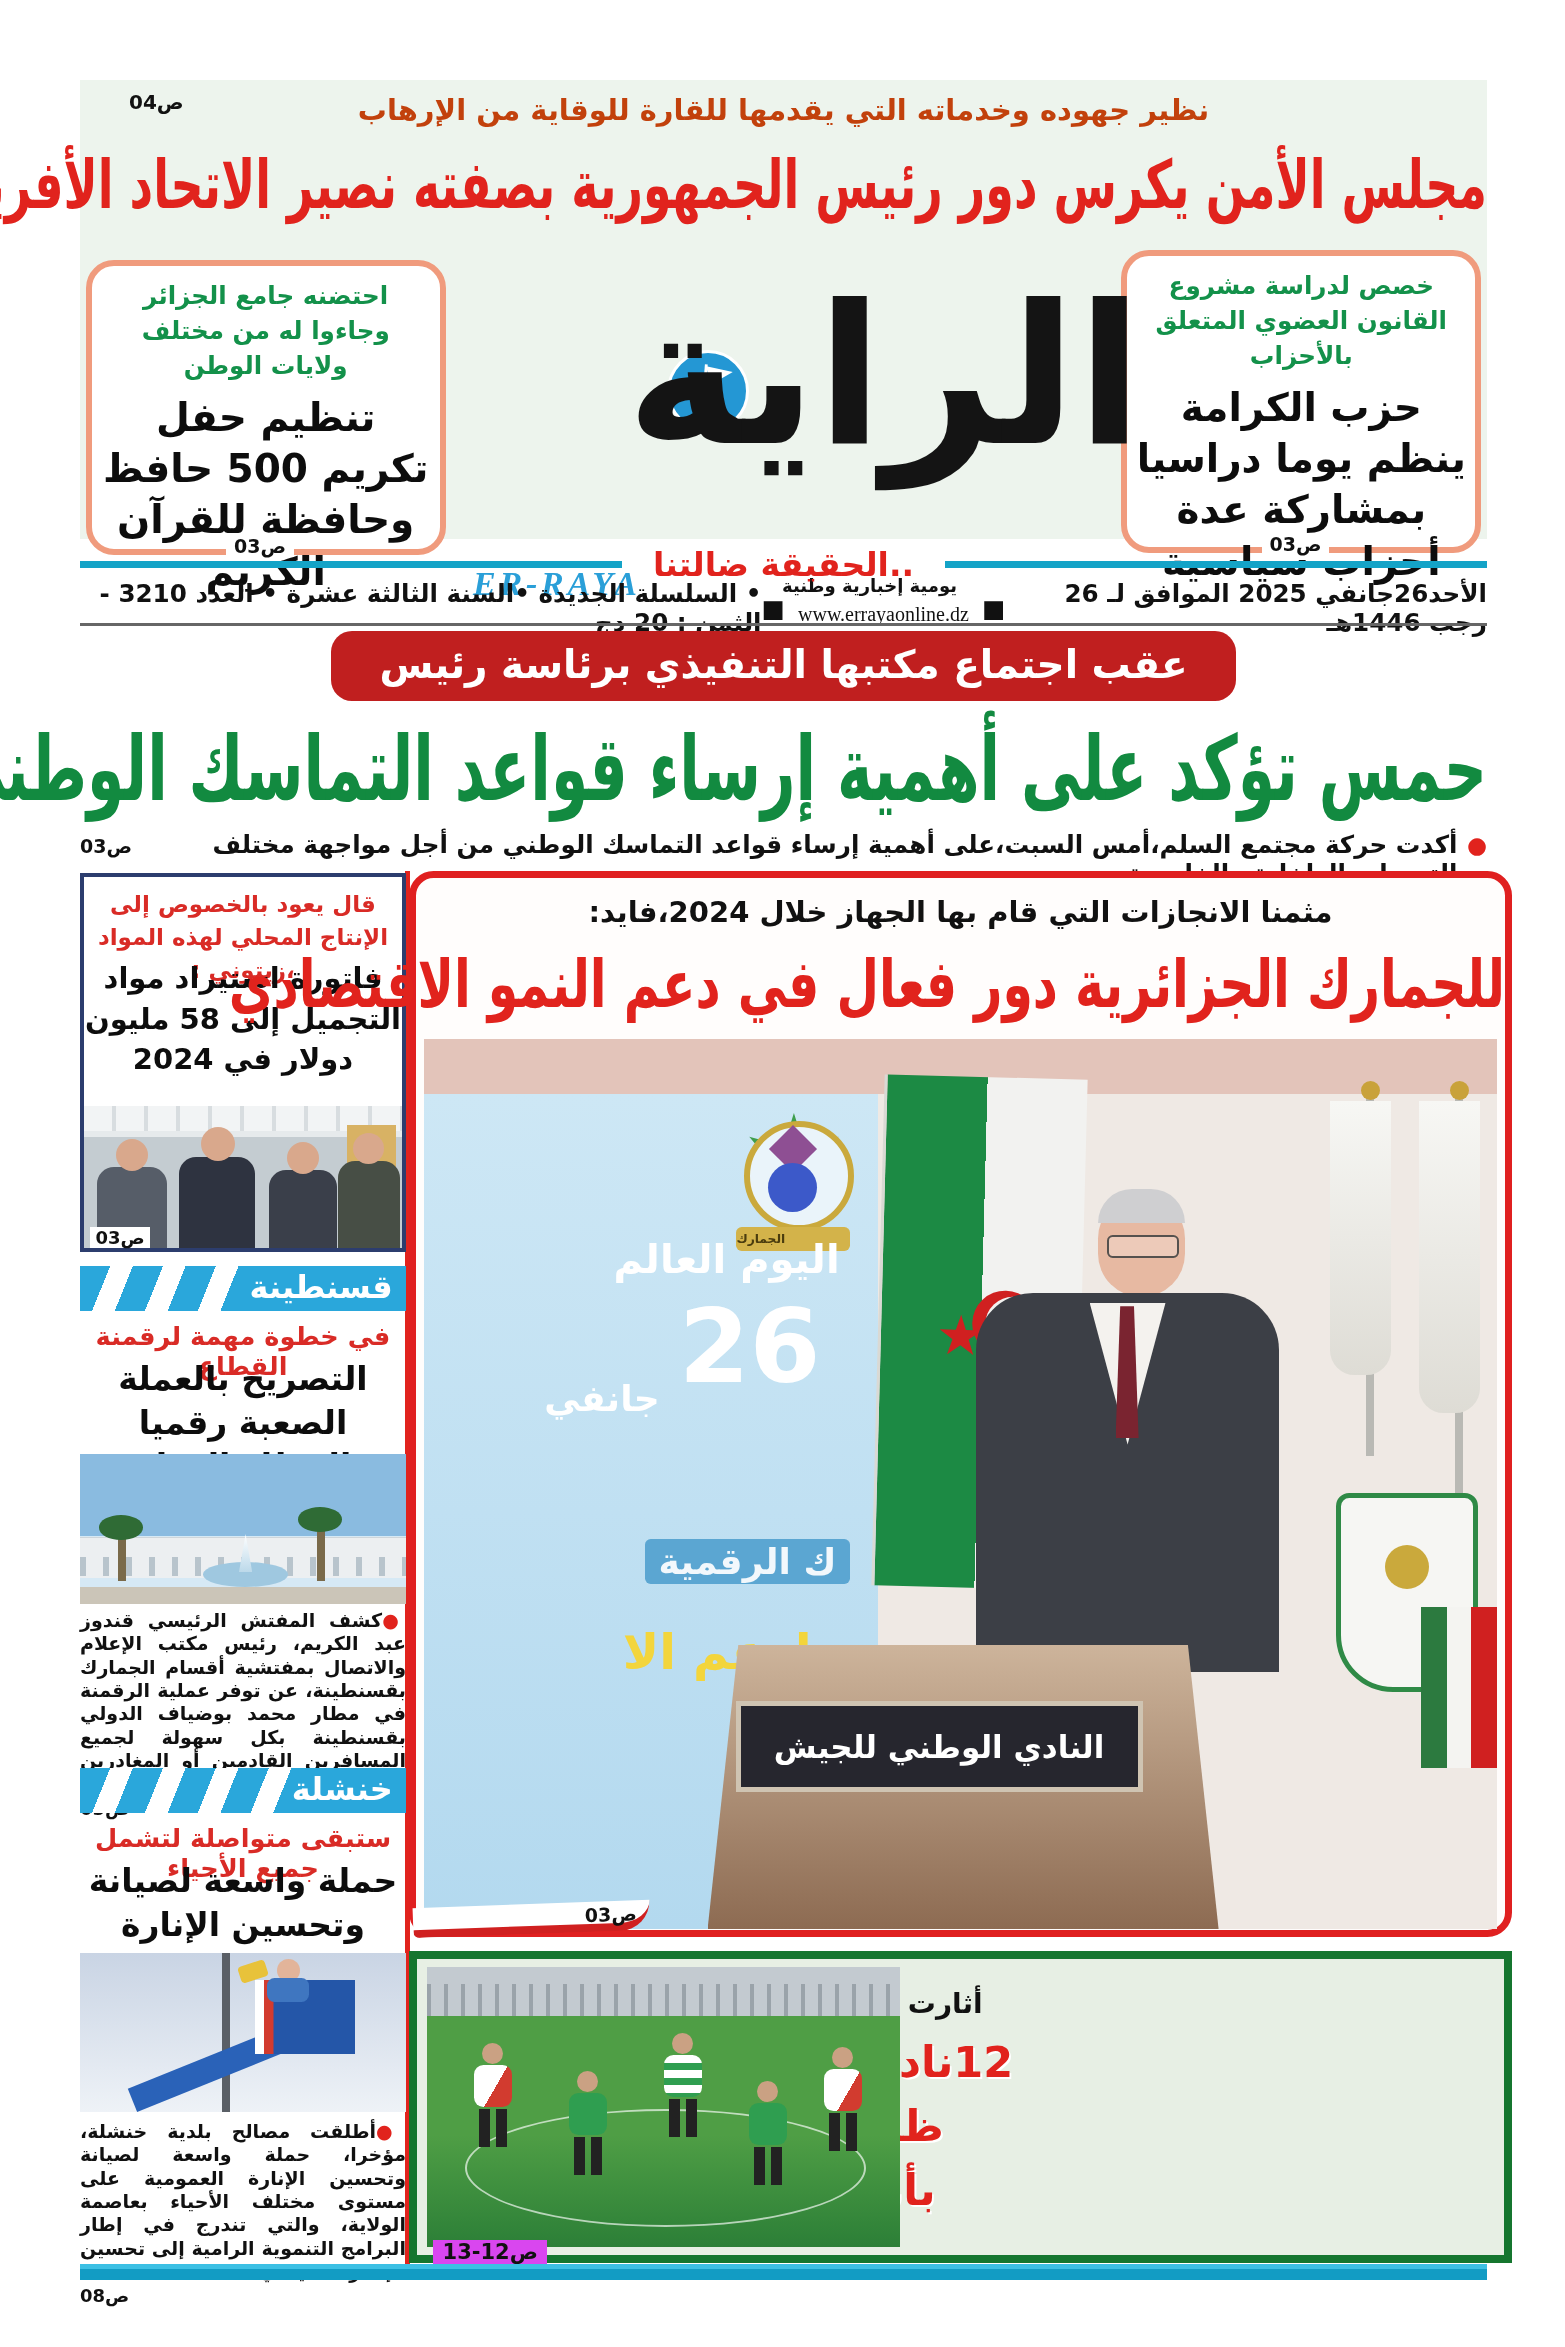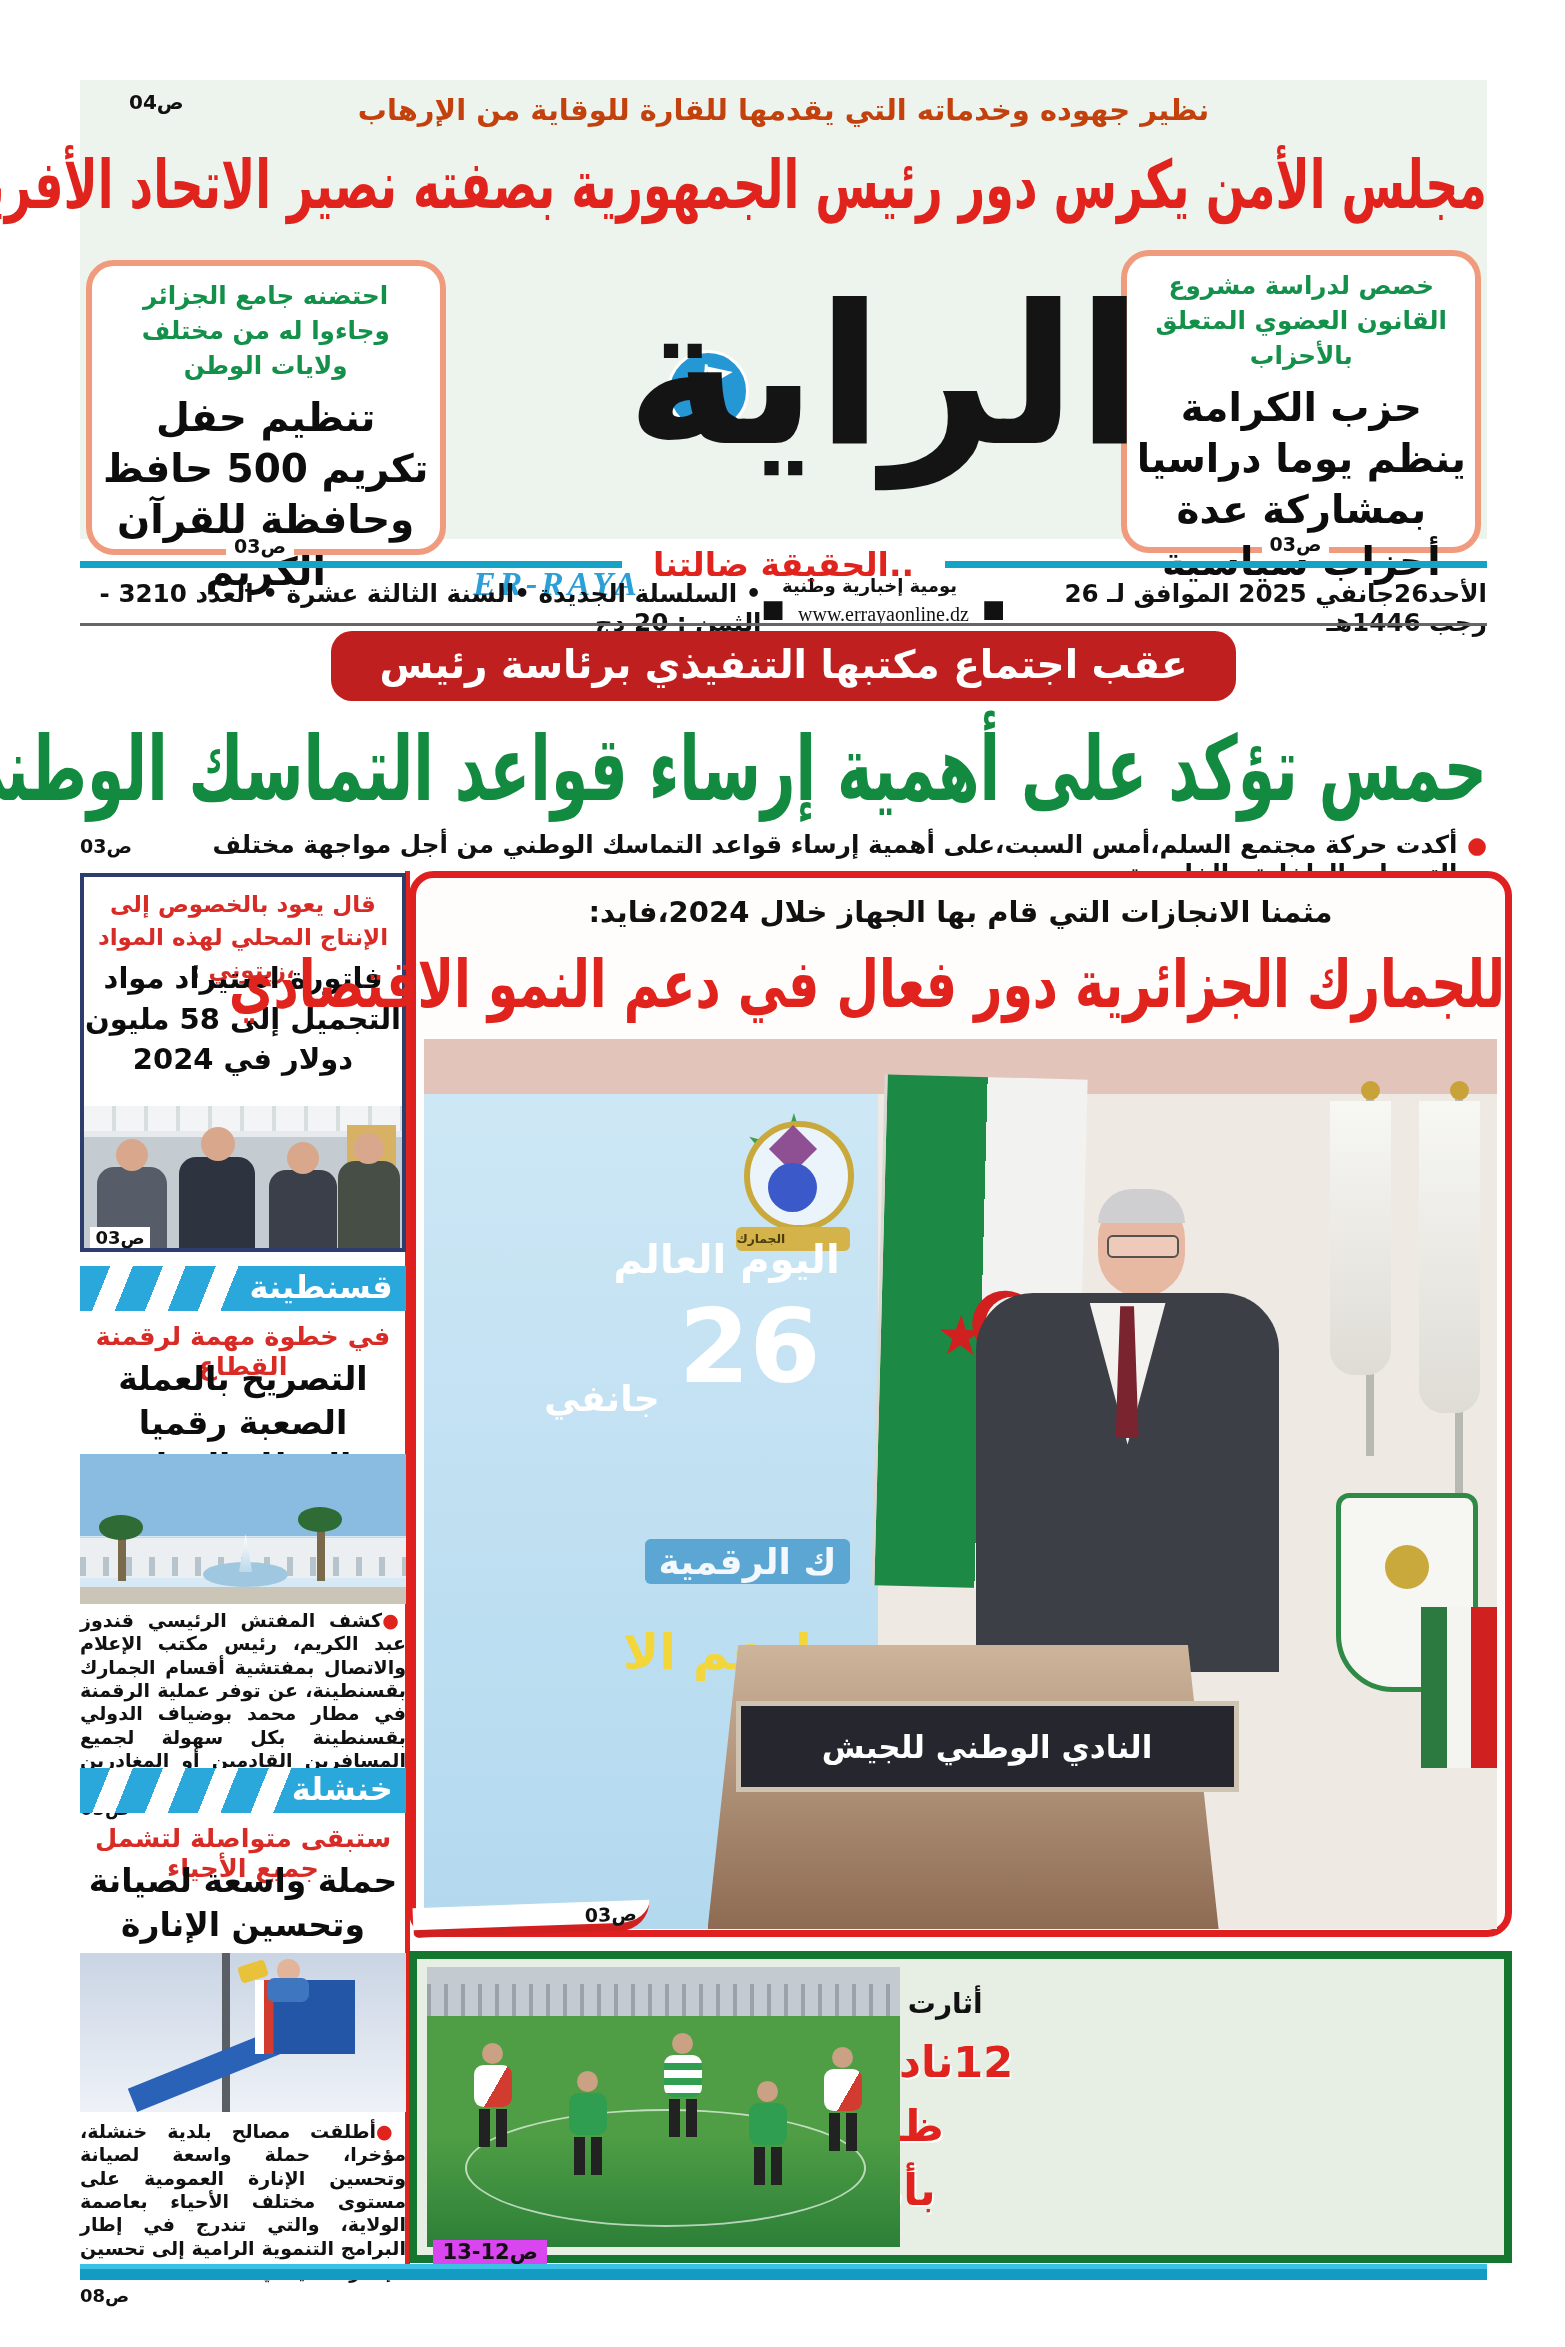--- a/index.html
+++ b/index.html
@@ -107,21 +107,21 @@
   .pole1{left:auto;right:34px;top:57px;height:397px;}
   .pole2{left:auto;right:123px;top:57px;height:360px;}
   .gold-top{position:absolute;width:19px;height:19px;border-radius:50%;background:#c9a23a;}
   .wflag{position:absolute;width:61px;border-radius:0 0 24.6px 24.6px;background:linear-gradient(180deg,#f7f7f4,#dedcd5);}
   .crest{left:auto;right:19px;top:454px;width:142px;height:199px;background:#f6f6f3;border:5.7px solid #2f8a46;border-radius:13.2px 13.2px 57px 57px;}
   .crest-dot{position:absolute;left:44px;top:47px;width:44px;height:44px;border-radius:50%;background:#caa93c;}
   .tri-flag{left:auto;right:0px;top:568px;width:76px;height:161px;
             background:linear-gradient(90deg,#2c7a3f 0 34%,#f4f4f1 34% 66%,#d02020 66%);}
   .podium{left:284px;top:606px;width:511px;height:284px;background:linear-gradient(180deg,#cdb49b,#8d6b52);
           clip-path:polygon(6% 0,94% 0,100% 100%,0 100%);}
-  .podium-sign{left:312px;top:662px;width:503px;height:91px;background:#26262e;border:5.7px solid #cfc4b2;
+  .podium-sign{left:312px;top:662px;width:407px;height:91px;background:#26262e;border:5.7px solid #cfc4b2;
                color:#fff;font-size:31px;font-weight:700;text-align:center;line-height:83px;}
   .ribbon{left:413px;top:1904px;width:237px;height:30px;background:#fff;border-bottom:8.5px solid #d02020;
           border-radius:0 0 38px 7.6px;transform:rotate(-2deg);z-index:6;}
   .ribbon-txt{position:absolute;right:13.2px;top:1.9px;font-size:19px;font-weight:800;color:#111;}
 
   
   .sport-box{left:409px;top:1951px;width:1103px;height:312px;border:8.5px solid #15762f;background:#e7efe4;}
   .sport-kicker{left:auto;right:502px;top:28px;width:568px;font-size:28px;font-weight:800;color:#111;text-align:center;}
   .sport-l1{left:auto;right:483px;top:78px;width:606px;color:#e1231d;font-size:43px;font-weight:900;text-align:center;
             text-shadow:1.9px 1.9px 0 #fff;}

